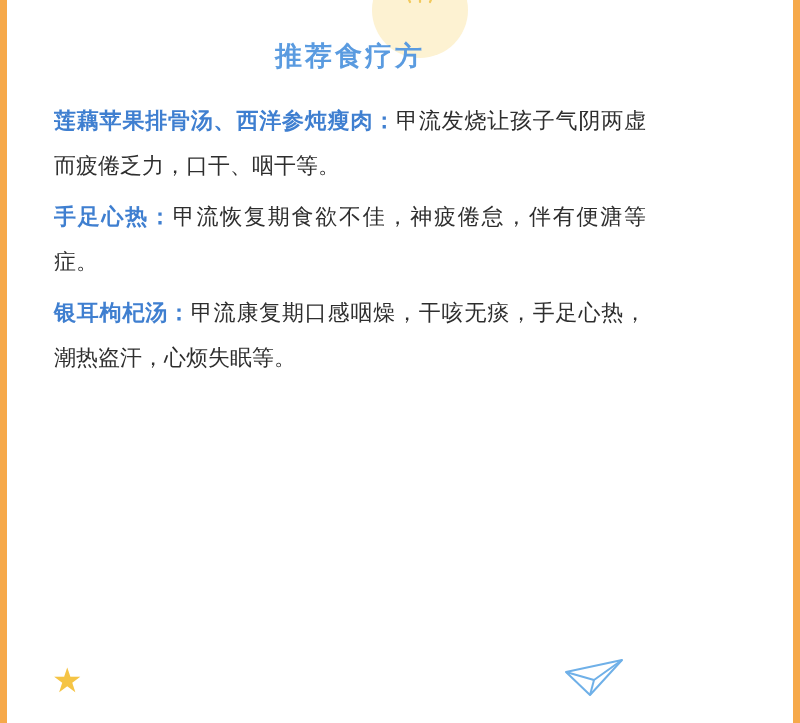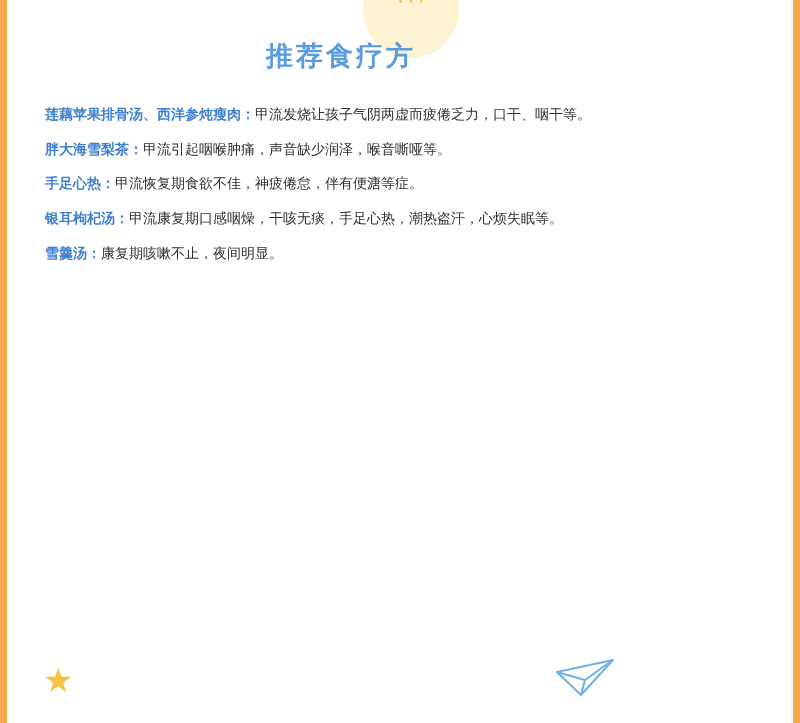--- a/index.html
+++ b/index.html
@@ -26,21 +26,21 @@
     top: 0;
     width: 7px;
     height: 723px;
     background: #f6a94a;
   }
   .rail.left { left: 0; }
   .rail.right { right: 0; }
 
   .card {
     position: absolute;
-    left: 11px;
+    left: 20px;
     top: 0;
     width: 660px;
     height: 723px;
     background: #ffffff;
     box-sizing: border-box;
     overflow: hidden;
   }
 
   
   .sun {
@@ -76,26 +76,26 @@
   }
 
   .content {
     position: relative;
     z-index: 2;
     margin-top: 26px;
     padding: 0 34px 0 34px;
   }
 
   .entry {
-    font-size: 14px;
+    font-size: 22px;
     line-height: 2.05;
     color: #2e2e2e;
     margin: 0 0 6px 0;
     text-align: justify;
-    font-family: Liberation Sans, sans-serif;
+    font-family: Liberation Mono, monospace;
   }
   .entry .name {
     color: #3f7fd0;
     font-weight: bold;
   }
   .entry .colon {
     color: #3f7fd0;
     font-weight: bold;
   }
 
@@ -149,39 +149,33 @@
     </svg>
 
     <h1 class="title">推荐食疗方</h1>
 
     <div class="content">
 
       <p class="entry">
         <span class="name">莲藕苹果排骨汤、西洋参炖瘦肉</span><span class="colon">：</span><span>甲流发烧让孩子气阴两虚而疲倦乏力，口干、咽干等。</span>
       </p>
 
-      <p class="entry">
-        <span class="name">胖大海雪梨茶</span><span class="colon">：</span><span>甲流引起咽喉肿痛，声音缺少润泽，喉音嘶哑等。</span>
-      </p>
 
 
 
       <p class="entry">
         <span class="name">手足心热</span><span class="colon">：</span><span>甲流恢复期食欲不佳，神疲倦怠，伴有便溏等症。</span>
       </p>
 
       <p class="entry">
         <span class="name">银耳枸杞汤</span><span class="colon">：</span><span>甲流康复期口感咽燥，干咳无痰，手足心热，潮热盗汗，心烦失眠等。</span>
       </p>
 
 
 
-      <p class="entry">
-        <span class="name">雪羹汤</span><span class="colon">：</span><span>康复期咳嗽不止，夜间明显。</span>
-      </p>
 
     </div>
 
     <div class="footer">
       <div class="star">★</div>
       <svg class="plane" viewBox="0 0 62 44">
         <path d="M2 17 L58 5 L26 40 Z" fill="none" stroke="#6fb0e8" stroke-width="2" stroke-linejoin="round"></path>
         <path d="M2 17 L30 25 L58 5" fill="none" stroke="#6fb0e8" stroke-width="2" stroke-linejoin="round"></path>
         <path d="M30 25 L26 40" fill="none" stroke="#6fb0e8" stroke-width="2" stroke-linejoin="round"></path>
       </svg>

